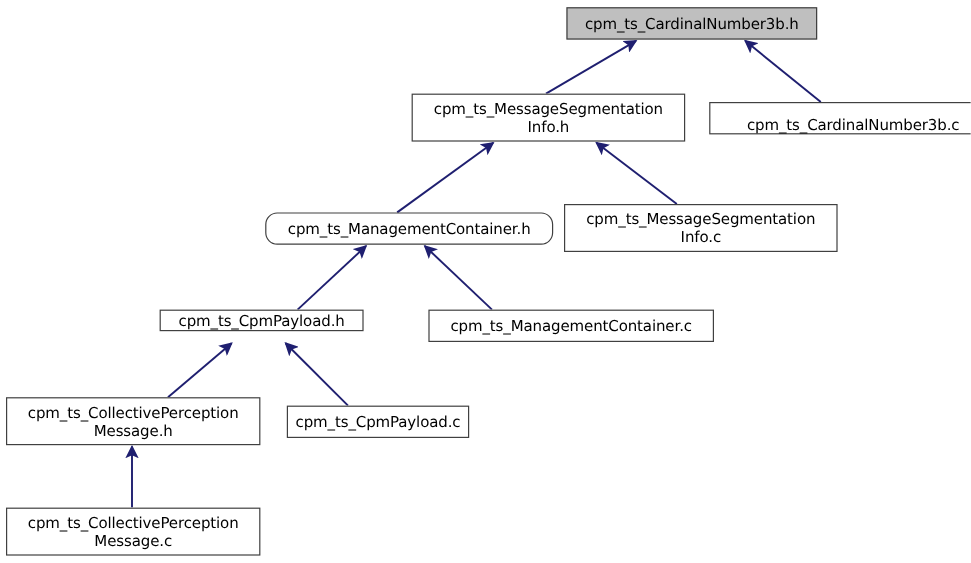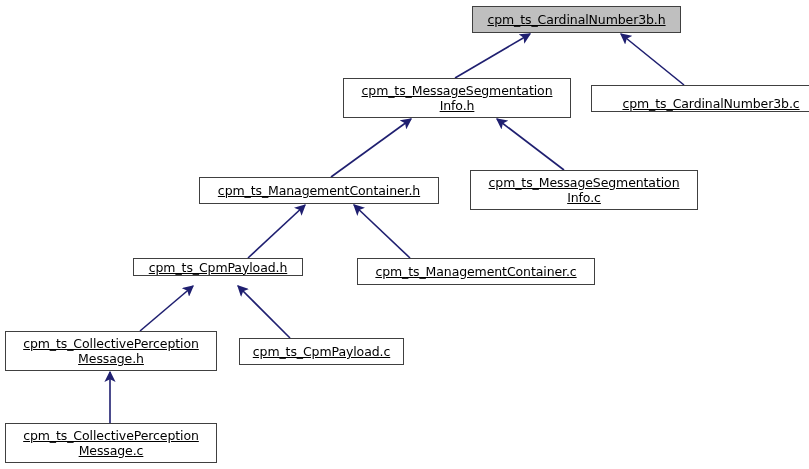--- a/index.html
+++ b/index.html
@@ -43,21 +43,20 @@
   }
   .graph-node.highlight {
     background: #bfbfbf;
     border: 1px solid #404040;
   }
   .node-label {
     display: block;
     width: 100%;
     padding: 0 6px;
     box-sizing: border-box;
-    text-decoration: underline;
   }
 </style>
 </head>
 <body>
 
 <div id="graph-canvas">
   <svg id="edge-layer" viewBox="0 0 809 469" width="809" height="469" xmlns="http://www.w3.org/2000/svg">
       <defs>
         <marker id="arrowhead" markerWidth="7" markerHeight="7" refX="6.2" refY="3.5" orient="auto" markerUnits="strokeWidth">
           <path d="M0,0 L7,3.5 L0,7 L1.6,3.5 Z" fill="#1f1f70"></path>
@@ -71,24 +70,24 @@
       <line x1="410" y1="258" x2="354" y2="205" stroke="#1f1f70" stroke-width="1.6" marker-end="url(#arrowhead)"></line>
       <line x1="140" y1="331" x2="193" y2="286" stroke="#1f1f70" stroke-width="1.6" marker-end="url(#arrowhead)"></line>
       <line x1="290" y1="338" x2="238" y2="286" stroke="#1f1f70" stroke-width="1.6" marker-end="url(#arrowhead)"></line>
       <line x1="110" y1="423" x2="110" y2="372" stroke="#1f1f70" stroke-width="1.6" marker-end="url(#arrowhead)"></line>
     </svg>
   <div id="node-layer">
       <div class="graph-node highlight" style="left: 472px; top: 6px; width: 209px; height: 27px;"><span class="node-label">cpm_ts_CardinalNumber3b.h</span></div>
       <div class="graph-node" style="left: 343px; top: 78px; width: 228px; height: 40px;"><span class="node-label">cpm_ts_MessageSegmentation
 Info.h</span></div>
       <div class="graph-node" style="left: 591px; top: 85px; width: 240px; height: 27px; align-items: flex-end;"><span class="node-label">cpm_ts_CardinalNumber3b.c</span></div>
-      <div class="graph-node" style="left: 199px; top: 177px; width: 240px; height: 27px;"><span class="node-label">cpm_ts_ManagementContainer.h</span></div>
+      <div class="graph-node" style="left: 221px; top: 177px; width: 240px; height: 27px; border-radius: 10px;"><span class="node-label">cpm_ts_ManagementContainer.h</span></div>
       <div class="graph-node" style="left: 470px; top: 170px; width: 228px; height: 40px;"><span class="node-label">cpm_ts_MessageSegmentation
 Info.c</span></div>
       <div class="graph-node" style="left: 133px; top: 258px; width: 170px; height: 18px;"><span class="node-label">cpm_ts_CpmPayload.h</span></div>
       <div class="graph-node" style="left: 325px; top: 258px; width: 238px; height: 27px; margin-left: 32px;"><span class="node-label">cpm_ts_ManagementContainer.c</span></div>
       <div class="graph-node" style="left: 5px; top: 331px; width: 212px; height: 40px;"><span class="node-label">cpm_ts_CollectivePerception
 Message.h</span></div>
-      <div class="graph-node" style="left: 239px; top: 338px; width: 165px; height: 27px;"><span class="node-label">cpm_ts_CpmPayload.c</span></div>
+      <div class="graph-node" style="left: 239px; top: 338px; width: 152px; height: 27px;"><span class="node-label">cpm_ts_CpmPayload.c</span></div>
       <div class="graph-node" style="left: 5px; top: 423px; width: 212px; height: 40px;"><span class="node-label">cpm_ts_CollectivePerception
 Message.c</span></div>
     </div>
 </div>
 
 </body></html>

